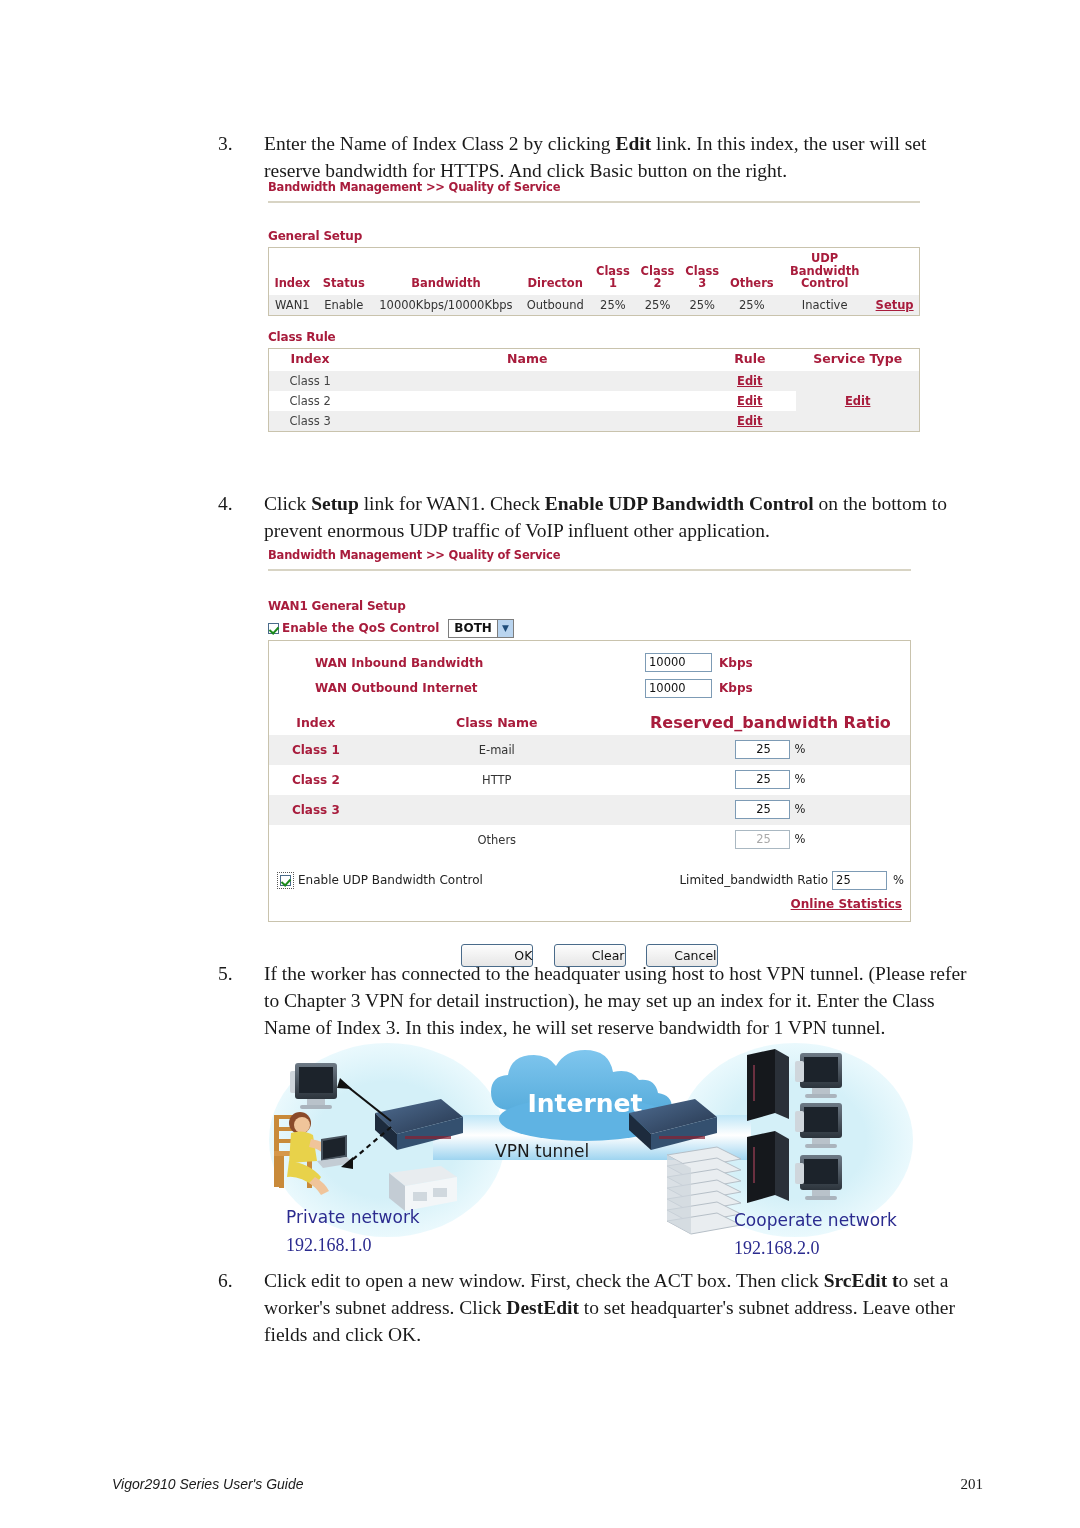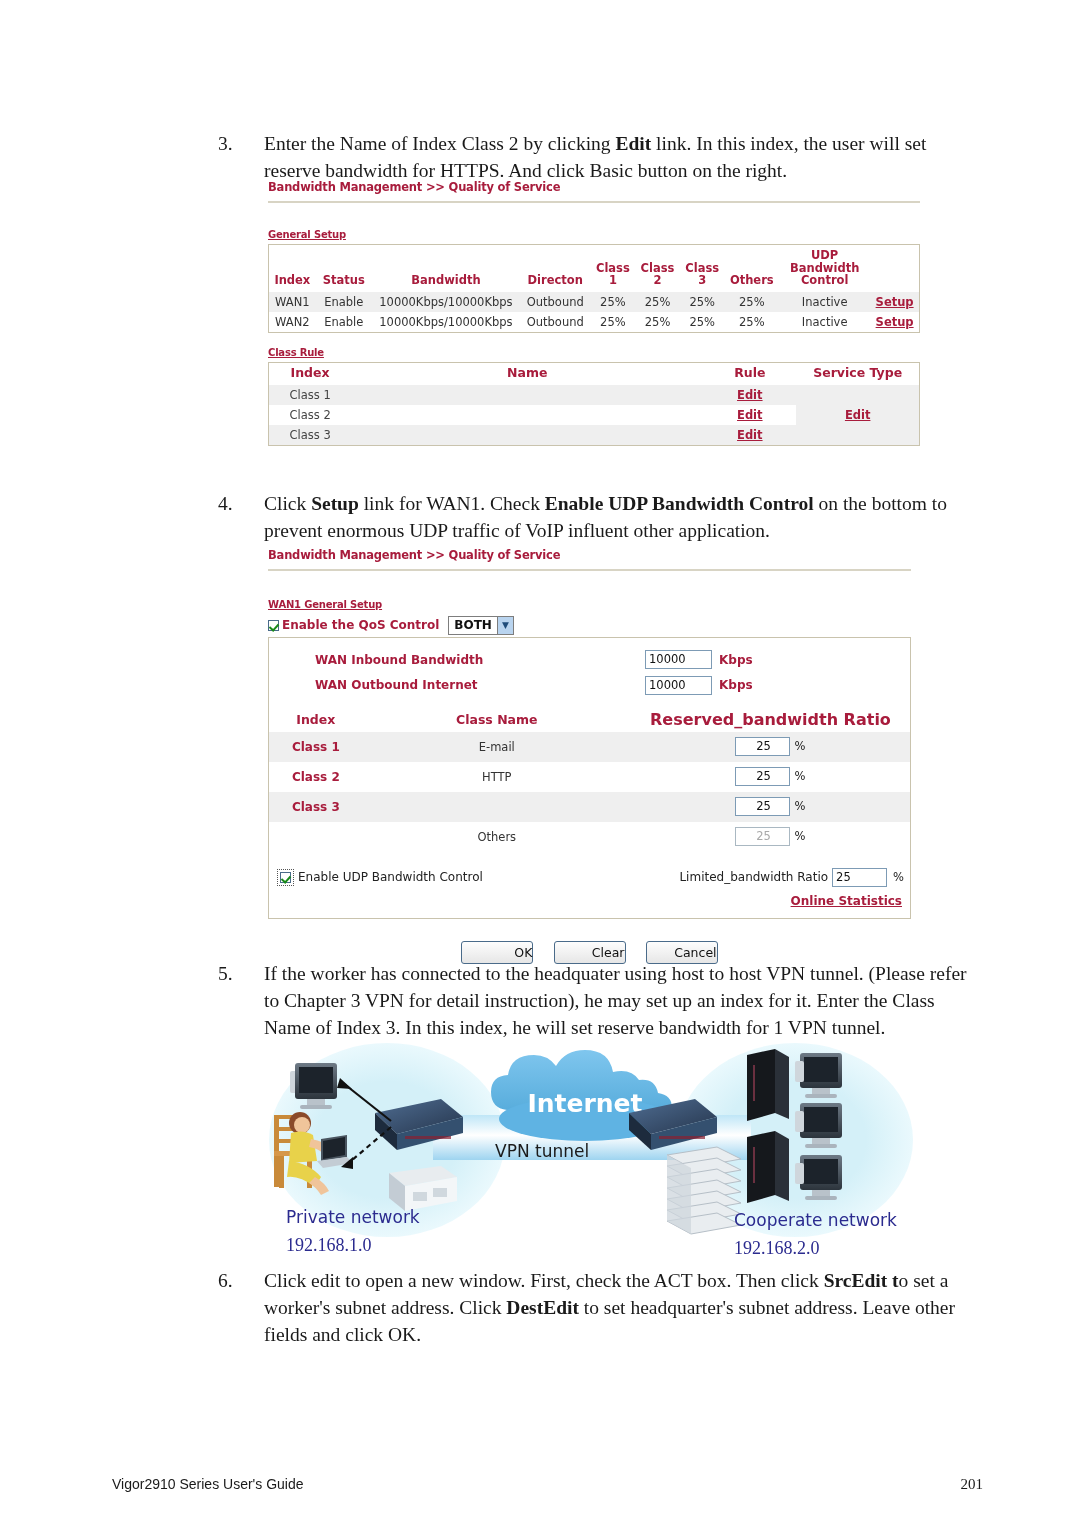--- a/index.html
+++ b/index.html
@@ -48,25 +48,24 @@
     color: #a81c3c;
     letter-spacing: -0.2px;
   }
   .crumb-rule {
     height: 2px;
     background: #d8d4c4;
     margin-top: 7px;
   }
   .sect-title {
     font-family: "DejaVu Sans", sans-serif;
-    font-size: 10px;
+    font-size: 12px;
     font-weight: bold;
     color: #a81c3c;
     letter-spacing: -0.2px;
-    text-decoration: underline;
   }
 
   table.grid {
     border-collapse: collapse;
     border-spacing: 0;
     width: 100%;
     font-family: "DejaVu Sans", sans-serif;
     font-size: 11.5px;
   }
   table.grid td, table.grid th {
@@ -241,20 +240,21 @@
     left: 0;
     right: 0;
     bottom: 0;
     height: 60px;
   }
   .footer-left {
     position: absolute;
     left: 112px;
     top: 8px;
     font-family: "Liberation Sans", sans-serif;
+    font-style: italic;
     font-size: 14px;
     color: #1a1a1a;
   }
   .footer-right {
     position: absolute;
     right: 97px;
     top: 8px;
     font-family: "Liberation Serif", serif;
     font-size: 15px;
     color: #1a1a1a;
@@ -300,32 +300,20 @@
         <td class="cell shade">WAN1</td>
         <td class="cell shade">Enable</td>
         <td class="cell shade">10000Kbps/10000Kbps</td>
         <td class="cell shade">Outbound</td>
         <td class="cell shade">25%</td>
         <td class="cell shade">25%</td>
         <td class="cell shade">25%</td>
         <td class="cell shade">25%</td>
         <td class="cell shade">Inactive</td>
         <td class="cell shade"><span class="lnk">Setup</span></td>
-      </tr>
-      <tr>
-        <td class="cell">WAN2</td>
-        <td class="cell">Enable</td>
-        <td class="cell">10000Kbps/10000Kbps</td>
-        <td class="cell">Outbound</td>
-        <td class="cell">25%</td>
-        <td class="cell">25%</td>
-        <td class="cell">25%</td>
-        <td class="cell">25%</td>
-        <td class="cell">Inactive</td>
-        <td class="cell"><span class="lnk">Setup</span></td>
       </tr>
     </tbody>
       </table>
   </div>
 
   <div class="sect-title" style="margin-top:14px;">Class Rule</div>
 
   <div class="boxed cr" style="margin-top:4px;">
     <table class="grid">
       <tbody>

